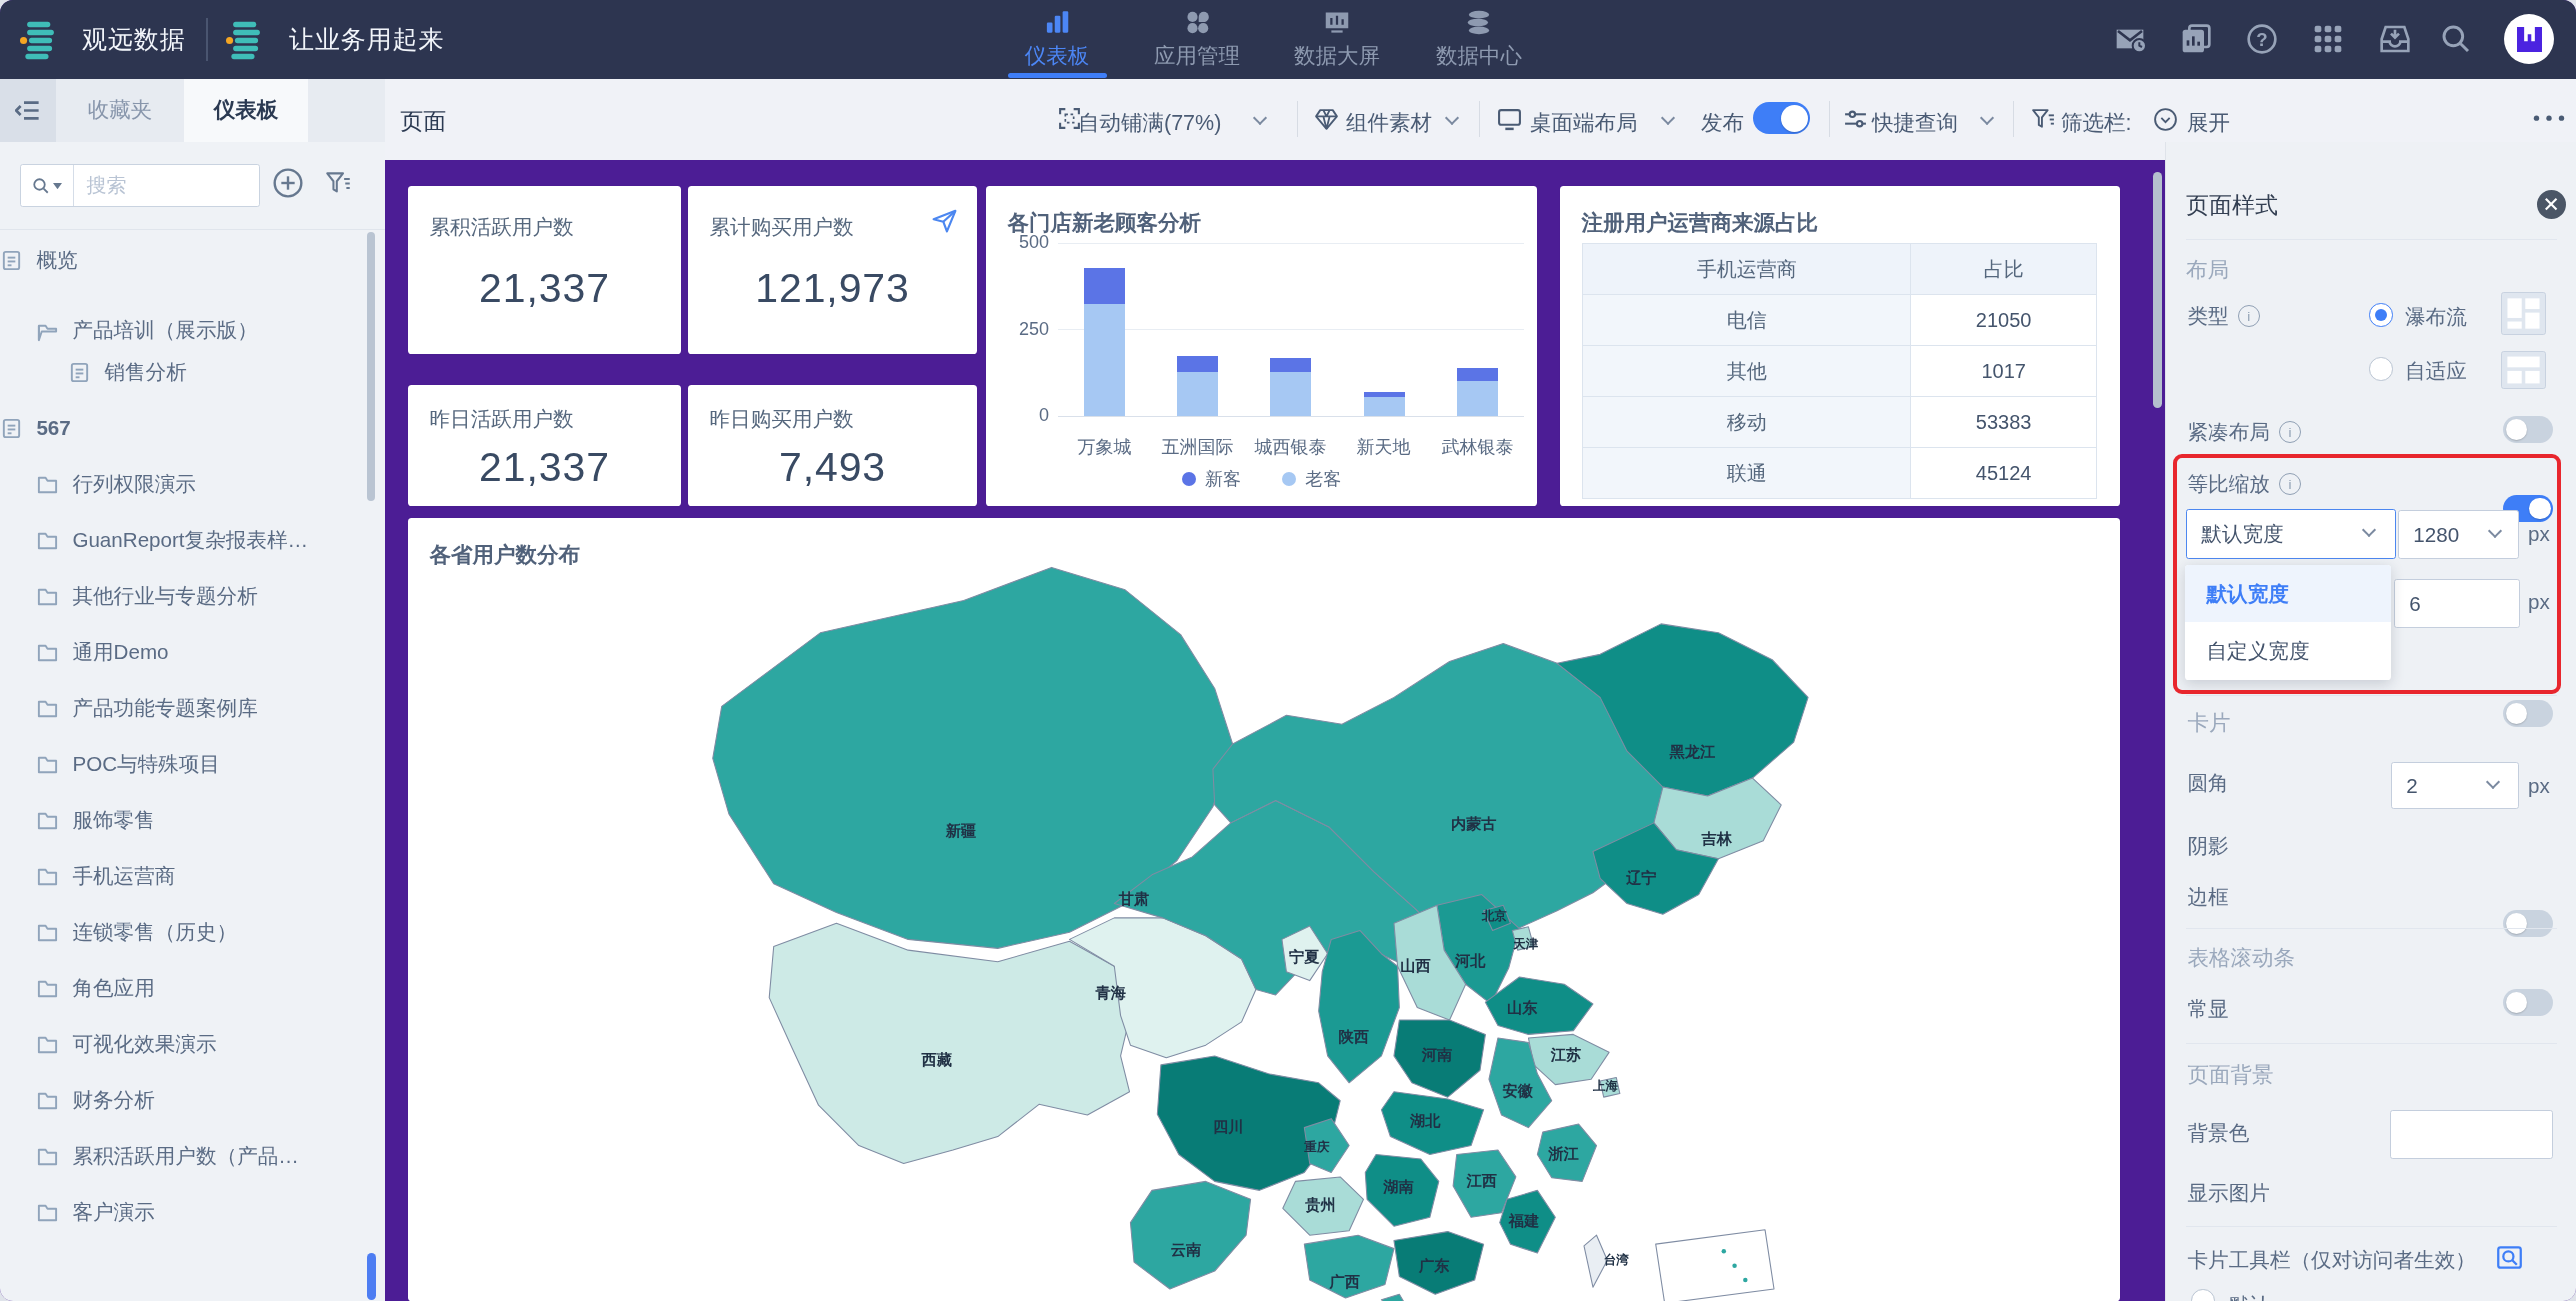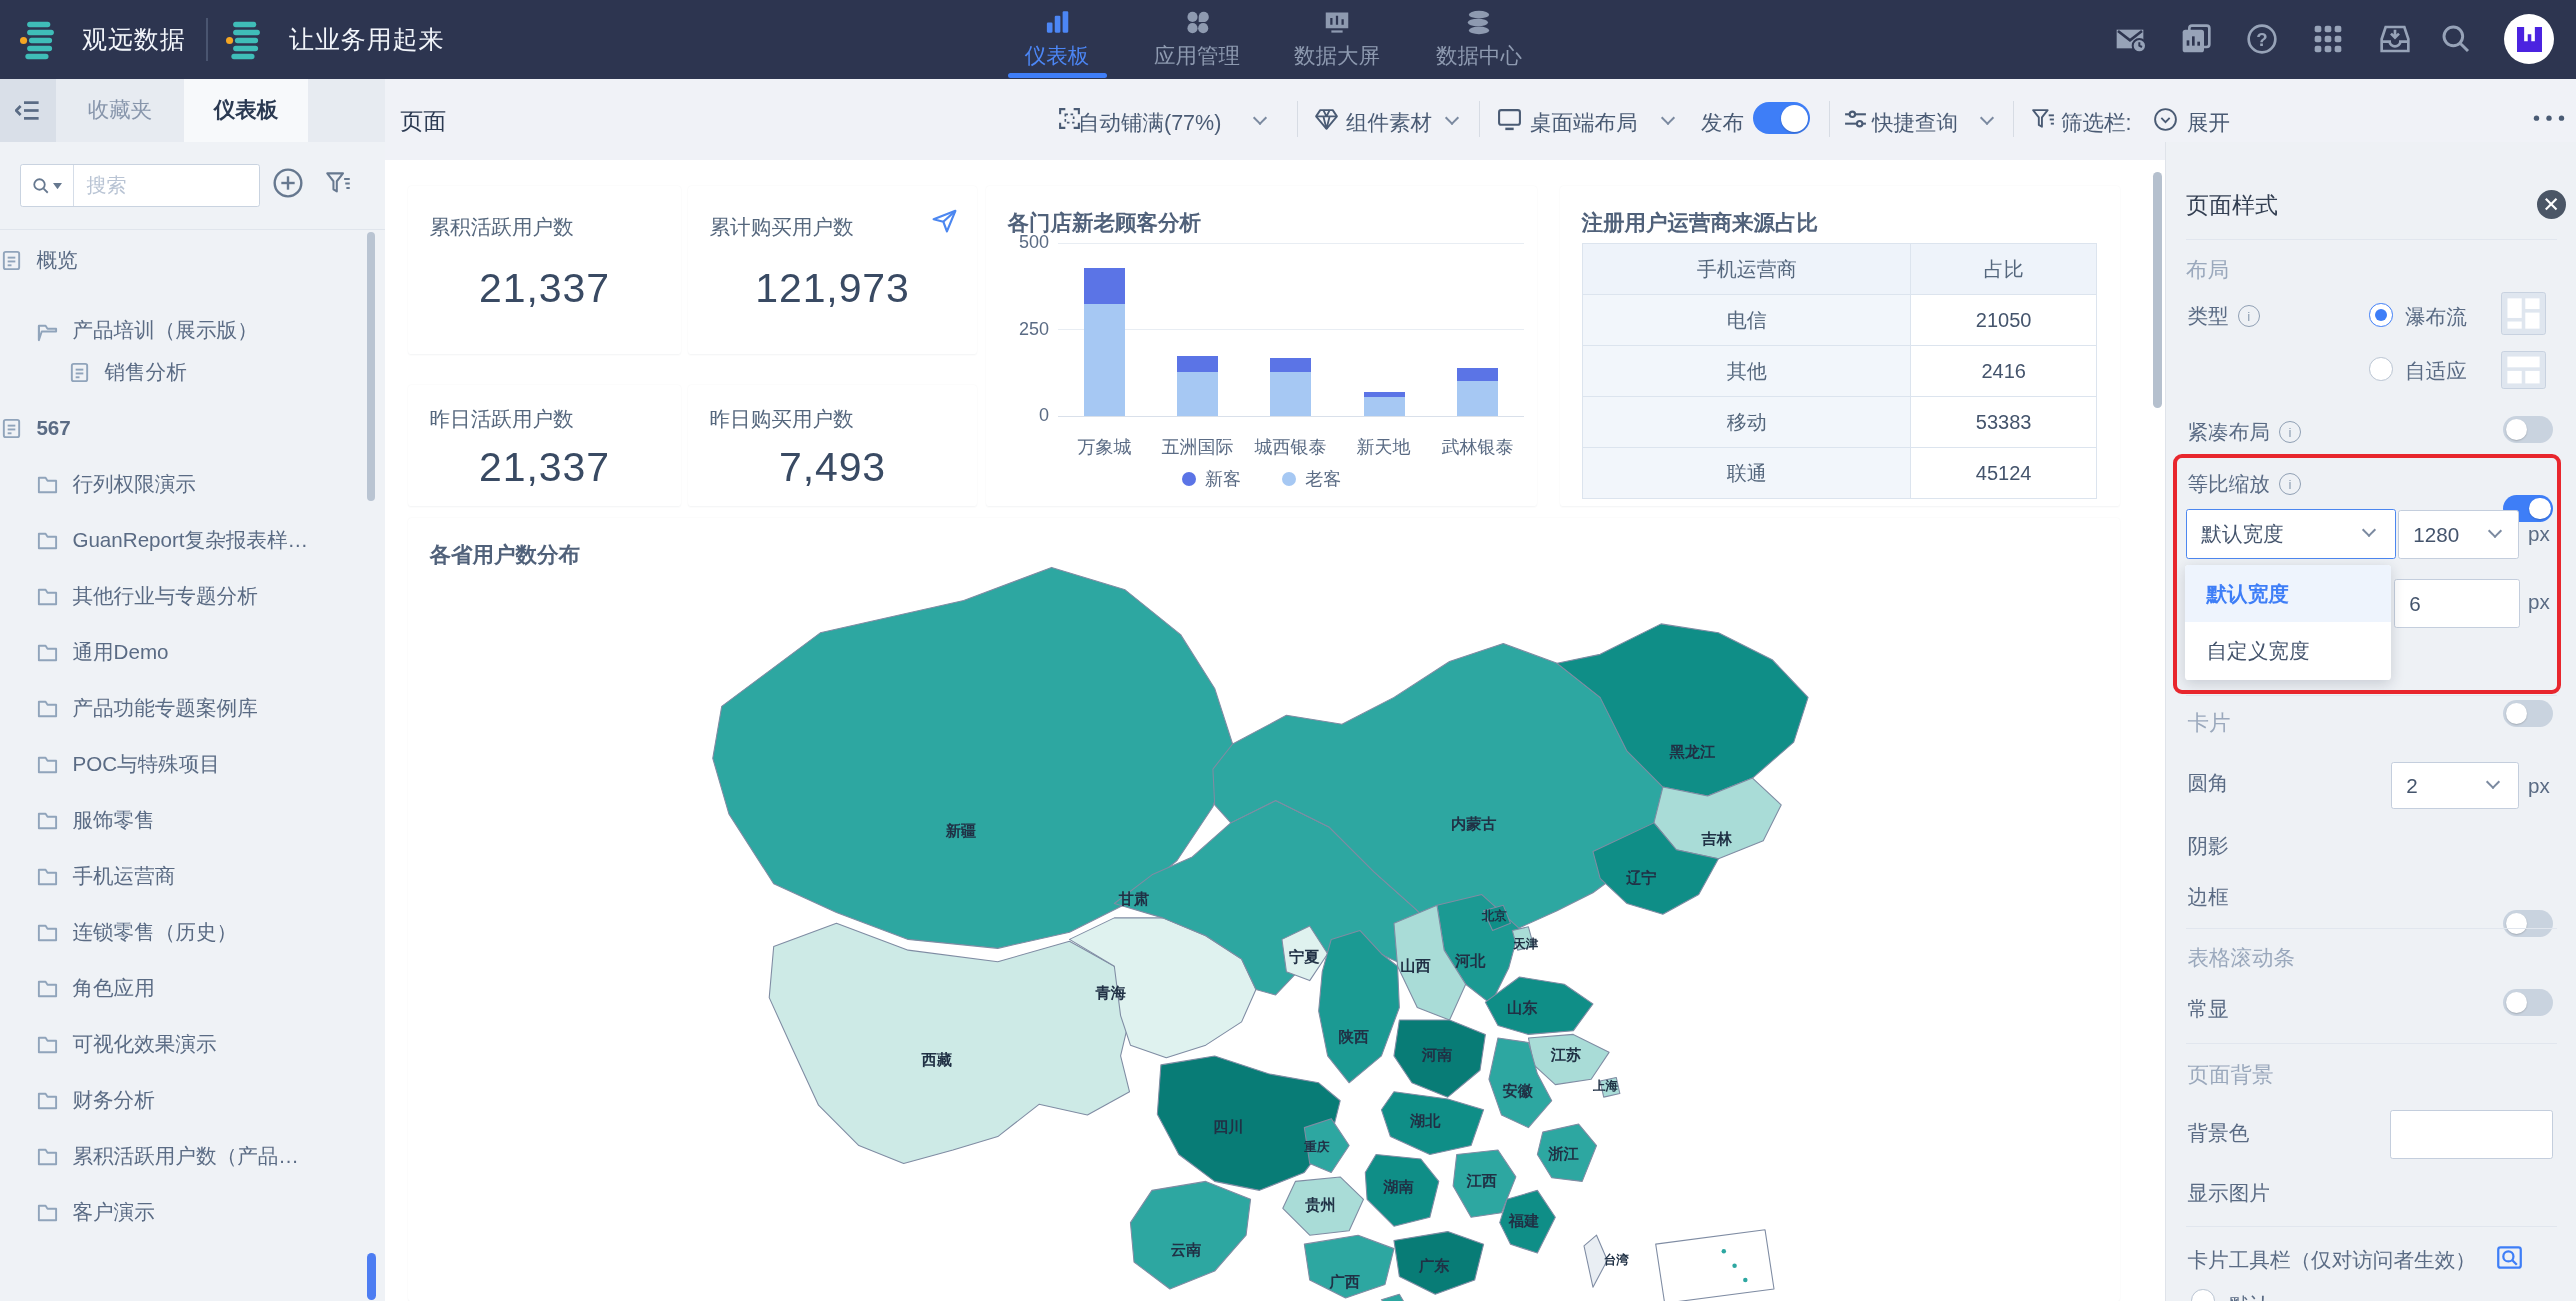--- a/index.html
+++ b/index.html
@@ -1,17 +1,17 @@
 <!DOCTYPE html>
 <html style="font-size:14.3px"><head>
 <meta charset="utf-8">
 <style>
   html,body{margin:0;padding:0;background:#dfe3ea;}
-  #root{position:relative;width:2576px;height:1301px;overflow:hidden;background:#ffffff;
-        font-family:"Liberation Sans","DejaVu Sans",sans-serif;color:#4a5b74;}
+  #root{position:relative;width:2576px;height:1301px;overflow:hidden;background:#4c1d95;
+        font-family:"Liberation Sans","DejaVu Sans",sans-serif;color:#4a5b74;border-radius:13px;}
   .abs{position:absolute;}
   
   #navbar{position:absolute;left:0;top:0;width:2576px;height:79px;background:#2d3550;}
   .brand-text{font-size:25px;color:#f2f5fa;letter-spacing:0.9px;}
   .nav-divider{position:absolute;top:18px;width:1.8px;height:43px;background:#4a5570;}
   .nav-tab{position:absolute;top:0;width:134px;height:79px;text-align:center;cursor:pointer;color:#8e9ab0;}
   .nav-tab .tab-label{font-size:21.5px;display:block;margin-top:41px;}
   .nav-tab svg{position:absolute;left:50%;top:9px;transform:translateX(-50%);}
   .nav-tab.active{color:#4c86f5;}
   .nav-underline{position:absolute;height:5.4px;border-radius:2.7px;background:#3f7ef7;top:73px;}
@@ -522,21 +522,21 @@
           <tr>
             <th>手机运营商</th>
             <th>占比</th>
           </tr>
           <tr>
             <td>电信</td>
             <td>21050</td>
           </tr>
           <tr>
             <td>其他</td>
-            <td>2416</td>
+            <td>1017</td>
           </tr>
           <tr>
             <td>移动</td>
             <td>53383</td>
           </tr>
           <tr>
             <td>联通</td>
             <td>45124</td>
           </tr>
         </tbody>

